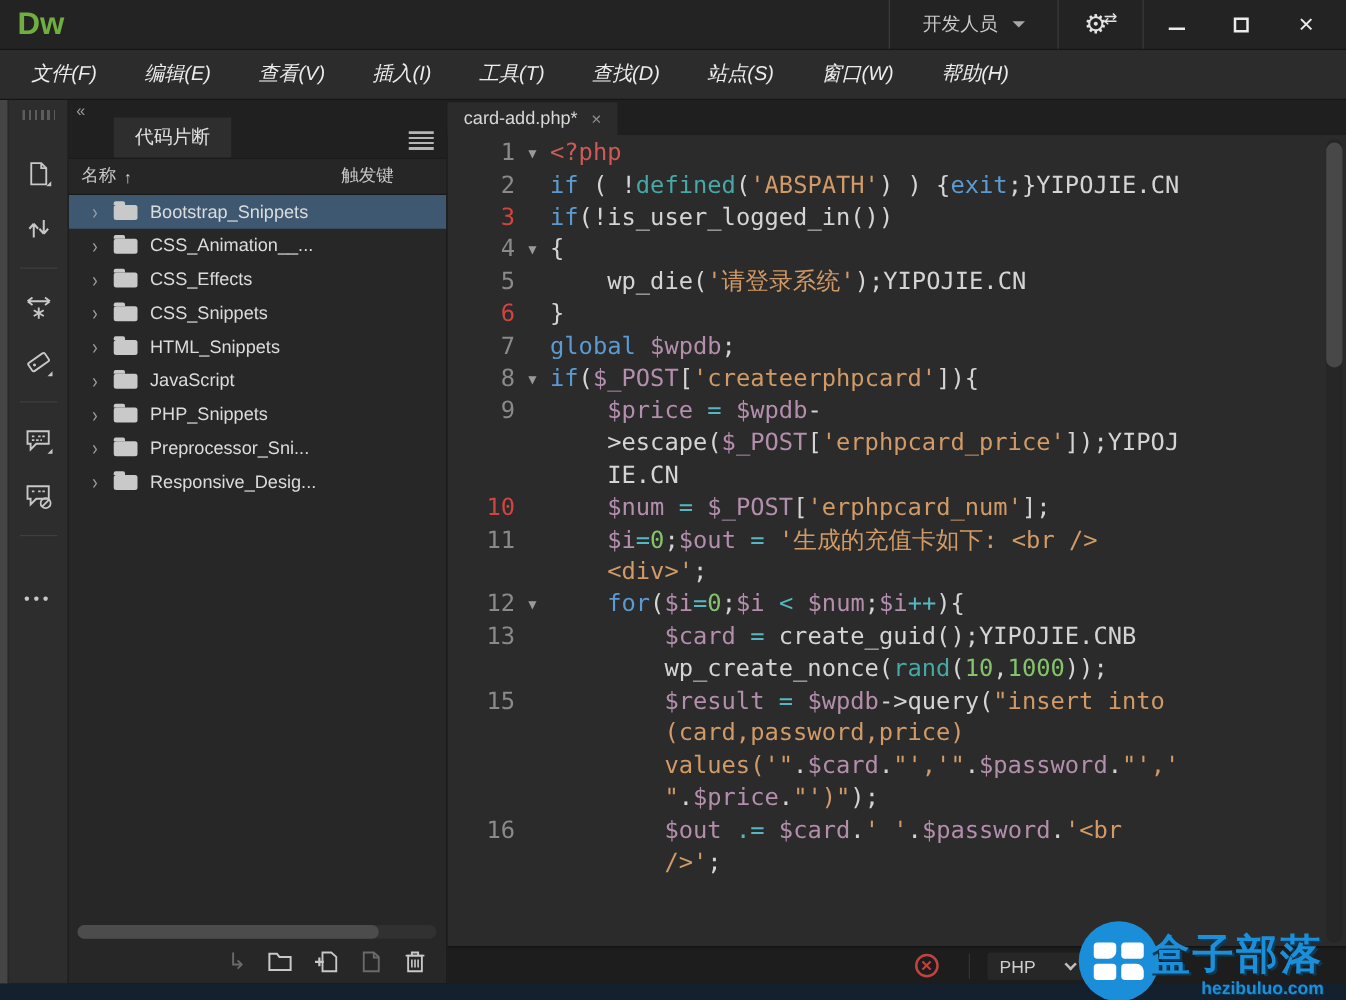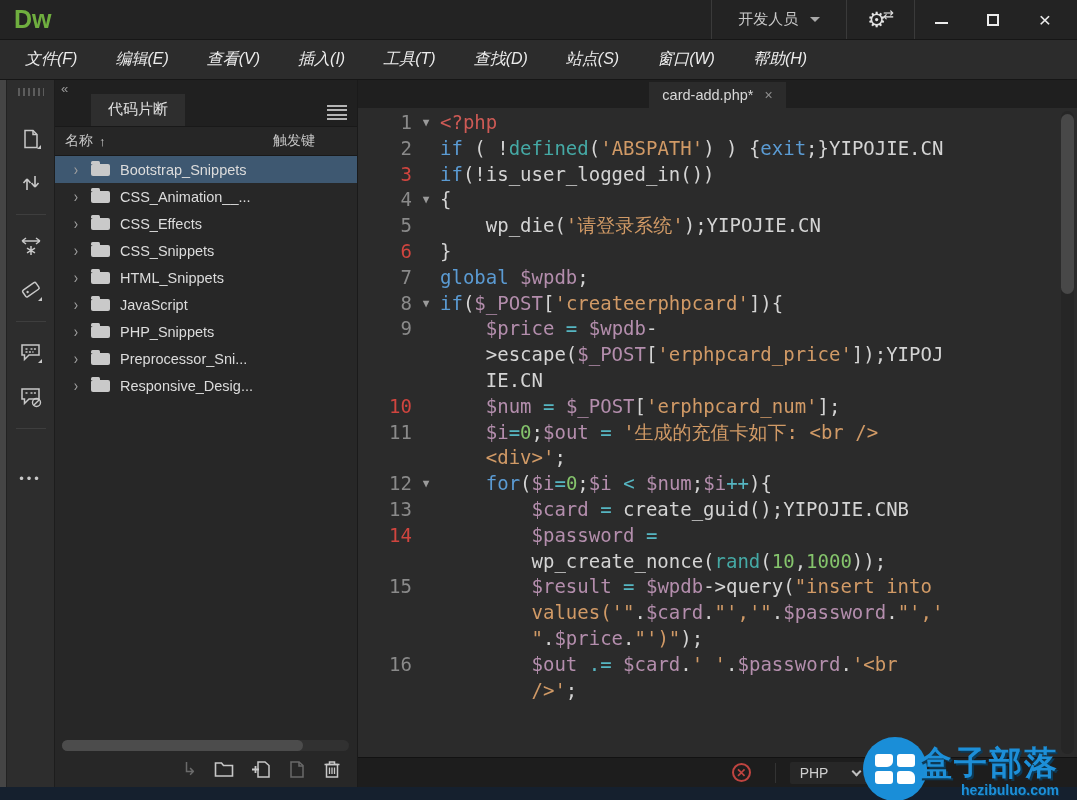--- a/index.html
+++ b/index.html
@@ -53,21 +53,21 @@
   .tfolder::before { content:""; position:absolute; top:-3px; left:0; width:9px; height:3px; background:#c9c9c9; border-radius:1.5px 1.5px 0 0; }
   .tlabel { color:#dcdcdc; font-size:14.5px; white-space:nowrap; }
   .hscroll { height:11px; background:#313131; border-radius:6px; margin:0 8px 6px 7px; flex-shrink:0; position:relative; }
   .hthumb { position:absolute; left:0; top:0; height:11px; width:84%; background:#4c4c4c; border-radius:6px; }
   .panel-footer { height:30px; display:flex; align-items:center; justify-content:flex-end; gap:17px; padding:0 16px 6px; flex-shrink:0; }
   .fic { display:flex; align-items:center; justify-content:center; }
   .ret { color:#6a6a6a; font-size:18px; line-height:1; }
 
   
   .codecol { flex:1; display:flex; flex-direction:column; min-width:0; background:#2b2b2b; }
-  .tabbar { height:28px; background:#1f1f1f; display:flex; align-items:flex-end; flex-shrink:0;justify-content:center; }
+  .tabbar { height:28px; background:#1f1f1f; display:flex; align-items:flex-end; flex-shrink:0; }
   .ftab { background:#2b2b2b; height:26px; display:flex; align-items:center; gap:11px; padding:0 13px; font-size:14.5px; color:#d8d8d8; }
   .ftab-close { color:#8f8f8f; font-size:14px; }
   .code { flex:1; position:relative; font-family:"DejaVu Sans Mono", monospace; font-size:19px; line-height:25.8px; overflow:hidden; padding-top:2px; }
   .crow { display:flex; white-space:pre; }
   .gut { width:54px; text-align:right; color:#8a8a8a; flex-shrink:0; }
   .gut.red { color:#d0453f; }
   .fold { width:28px; text-align:center; color:#9a9a9a; font-size:11px; flex-shrink:0; }
   .ct { white-space:pre; }
   .vscroll { position:absolute; top:3px; right:3px; bottom:3px; width:13px; background:#262626; border-radius:7px; }
   .vthumb { position:absolute; top:3px; left:0; width:13px; height:180px; background:#484848; border-radius:7px; }
@@ -296,23 +296,23 @@
             <div class="crow"><span class="gut">7</span><span class="fold"></span><span class="ct" style="padding-left: 0ch;"><span style="color: rgb(91, 155, 211);">global</span><span style="color: rgb(212, 212, 212);"> </span><span style="color: rgb(180, 142, 173);">$wpdb</span><span style="color: rgb(212, 212, 212);">;</span></span></div>
             <div class="crow"><span class="gut">8</span><span class="fold">▼</span><span class="ct" style="padding-left: 0ch;"><span style="color: rgb(91, 155, 211);">if</span><span style="color: rgb(212, 212, 212);">(</span><span style="color: rgb(180, 142, 173);">$_POST</span><span style="color: rgb(212, 212, 212);">[</span><span style="color: rgb(209, 154, 102);">'createerphpcard'</span><span style="color: rgb(212, 212, 212);">]){</span></span></div>
             <div class="crow"><span class="gut">9</span><span class="fold"></span><span class="ct" style="padding-left: 4ch;"><span style="color: rgb(180, 142, 173);">$price</span><span style="color: rgb(212, 212, 212);"> </span><span style="color: rgb(86, 182, 194);">=</span><span style="color: rgb(212, 212, 212);"> </span><span style="color: rgb(180, 142, 173);">$wpdb</span><span style="color: rgb(212, 212, 212);">-</span></span></div>
             <div class="crow"><span class="gut"></span><span class="fold"></span><span class="ct" style="padding-left: 4ch;"><span style="color: rgb(212, 212, 212);">&gt;escape(</span><span style="color: rgb(180, 142, 173);">$_POST</span><span style="color: rgb(212, 212, 212);">[</span><span style="color: rgb(209, 154, 102);">'erphpcard_price'</span><span style="color: rgb(212, 212, 212);">]);</span><span style="color: rgb(212, 212, 212);">YIPOJ</span></span></div>
             <div class="crow"><span class="gut"></span><span class="fold"></span><span class="ct" style="padding-left: 4ch;"><span style="color: rgb(212, 212, 212);">IE.CN</span></span></div>
             <div class="crow"><span class="gut red">10</span><span class="fold"></span><span class="ct" style="padding-left: 4ch;"><span style="color: rgb(180, 142, 173);">$num</span><span style="color: rgb(212, 212, 212);"> </span><span style="color: rgb(86, 182, 194);">=</span><span style="color: rgb(212, 212, 212);"> </span><span style="color: rgb(180, 142, 173);">$_POST</span><span style="color: rgb(212, 212, 212);">[</span><span style="color: rgb(209, 154, 102);">'erphpcard_num'</span><span style="color: rgb(212, 212, 212);">];</span></span></div>
             <div class="crow"><span class="gut">11</span><span class="fold"></span><span class="ct" style="padding-left: 4ch;"><span style="color: rgb(180, 142, 173);">$i</span><span style="color: rgb(86, 182, 194);">=</span><span style="color: rgb(133, 196, 108);">0</span><span style="color: rgb(212, 212, 212);">;</span><span style="color: rgb(180, 142, 173);">$out</span><span style="color: rgb(212, 212, 212);"> </span><span style="color: rgb(86, 182, 194);">=</span><span style="color: rgb(212, 212, 212);"> </span><span style="color: rgb(209, 154, 102);">'生成的充值卡如下: &lt;br /&gt;</span></span></div>
             <div class="crow"><span class="gut"></span><span class="fold"></span><span class="ct" style="padding-left: 4ch;"><span style="color: rgb(209, 154, 102);">&lt;div&gt;'</span><span style="color: rgb(212, 212, 212);">;</span></span></div>
             <div class="crow"><span class="gut">12</span><span class="fold">▼</span><span class="ct" style="padding-left: 4ch;"><span style="color: rgb(91, 155, 211);">for</span><span style="color: rgb(212, 212, 212);">(</span><span style="color: rgb(180, 142, 173);">$i</span><span style="color: rgb(86, 182, 194);">=</span><span style="color: rgb(133, 196, 108);">0</span><span style="color: rgb(212, 212, 212);">;</span><span style="color: rgb(180, 142, 173);">$i</span><span style="color: rgb(212, 212, 212);"> </span><span style="color: rgb(86, 182, 194);">&lt;</span><span style="color: rgb(212, 212, 212);"> </span><span style="color: rgb(180, 142, 173);">$num</span><span style="color: rgb(212, 212, 212);">;</span><span style="color: rgb(180, 142, 173);">$i</span><span style="color: rgb(86, 182, 194);">++</span><span style="color: rgb(212, 212, 212);">){</span></span></div>
             <div class="crow"><span class="gut">13</span><span class="fold"></span><span class="ct" style="padding-left: 8ch;"><span style="color: rgb(180, 142, 173);">$card</span><span style="color: rgb(212, 212, 212);"> </span><span style="color: rgb(86, 182, 194);">=</span><span style="color: rgb(212, 212, 212);"> create_guid();</span><span style="color: rgb(212, 212, 212);">YIPOJIE.CNB</span></span></div>
-            <div class="crow"><span class="gut red">14</span><span class="fold"></span><span class="ct" style="padding-left: 8ch;"><span style="color: rgb(180, 142, 173);">$password</span><span style="color: rgb(212, 212, 212);"> </span><span style="color: rgb(86, 182, 194);">=</span></span></div>
             <div class="crow"><span class="gut"></span><span class="fold"></span><span class="ct" style="padding-left: 8ch;"><span style="color: rgb(212, 212, 212);">wp_create_nonce(</span><span style="color: rgb(69, 169, 165);">rand</span><span style="color: rgb(212, 212, 212);">(</span><span style="color: rgb(133, 196, 108);">10</span><span style="color: rgb(212, 212, 212);">,</span><span style="color: rgb(133, 196, 108);">1000</span><span style="color: rgb(212, 212, 212);">));</span></span></div>
             <div class="crow"><span class="gut">15</span><span class="fold"></span><span class="ct" style="padding-left: 8ch;"><span style="color: rgb(180, 142, 173);">$result</span><span style="color: rgb(212, 212, 212);"> </span><span style="color: rgb(86, 182, 194);">=</span><span style="color: rgb(212, 212, 212);"> </span><span style="color: rgb(180, 142, 173);">$wpdb</span><span style="color: rgb(212, 212, 212);">-&gt;query(</span><span style="color: rgb(209, 154, 102);">"insert into</span></span></div>
+            <div class="crow"><span class="gut"></span><span class="fold"></span><span class="ct" style="padding-left: 8ch;"><span style="color: rgb(209, 154, 102);">(card,password,price)</span></span></div>
             <div class="crow"><span class="gut"></span><span class="fold"></span><span class="ct" style="padding-left: 8ch;"><span style="color: rgb(209, 154, 102);">values('"</span><span style="color: rgb(212, 212, 212);">.</span><span style="color: rgb(180, 142, 173);">$card</span><span style="color: rgb(212, 212, 212);">.</span><span style="color: rgb(209, 154, 102);">"','"</span><span style="color: rgb(212, 212, 212);">.</span><span style="color: rgb(180, 142, 173);">$password</span><span style="color: rgb(212, 212, 212);">.</span><span style="color: rgb(209, 154, 102);">"','</span></span></div>
             <div class="crow"><span class="gut"></span><span class="fold"></span><span class="ct" style="padding-left: 8ch;"><span style="color: rgb(209, 154, 102);">"</span><span style="color: rgb(212, 212, 212);">.</span><span style="color: rgb(180, 142, 173);">$price</span><span style="color: rgb(212, 212, 212);">.</span><span style="color: rgb(209, 154, 102);">"')"</span><span style="color: rgb(212, 212, 212);">);</span></span></div>
             <div class="crow"><span class="gut">16</span><span class="fold"></span><span class="ct" style="padding-left: 8ch;"><span style="color: rgb(180, 142, 173);">$out</span><span style="color: rgb(212, 212, 212);"> </span><span style="color: rgb(86, 182, 194);">.=</span><span style="color: rgb(212, 212, 212);"> </span><span style="color: rgb(180, 142, 173);">$card</span><span style="color: rgb(212, 212, 212);">.</span><span style="color: rgb(209, 154, 102);">' '</span><span style="color: rgb(212, 212, 212);">.</span><span style="color: rgb(180, 142, 173);">$password</span><span style="color: rgb(212, 212, 212);">.</span><span style="color: rgb(209, 154, 102);">'&lt;br</span></span></div>
             <div class="crow"><span class="gut"></span><span class="fold"></span><span class="ct" style="padding-left: 8ch;"><span style="color: rgb(209, 154, 102);">/&gt;'</span><span style="color: rgb(212, 212, 212);">;</span></span></div>
           </div>
         <div class="vscroll">
             <div class="vthumb"></div>
           </div>
       </div>
       <div class="statusbar">

